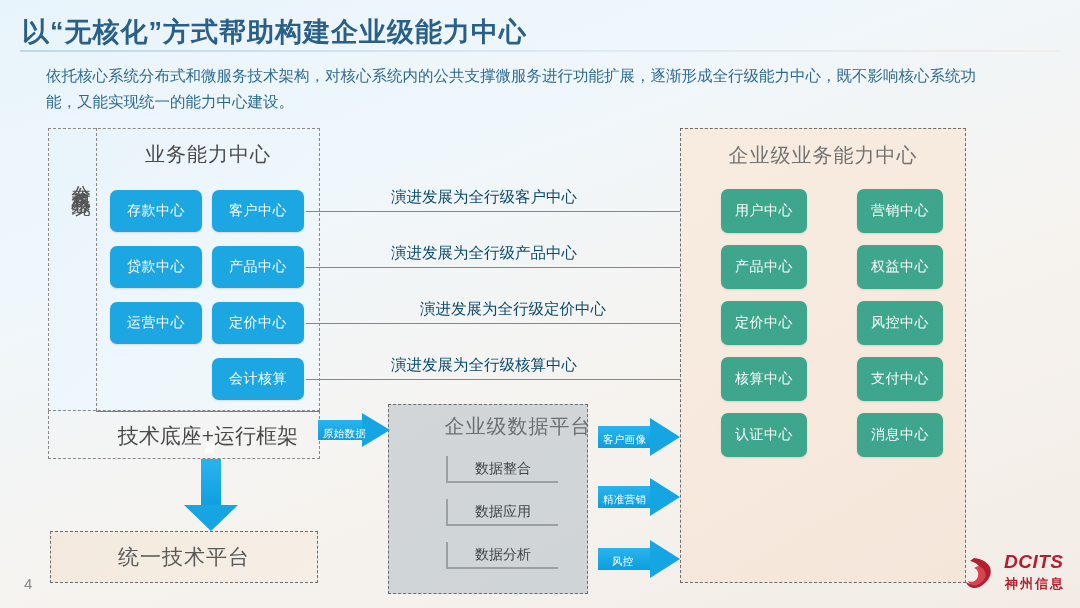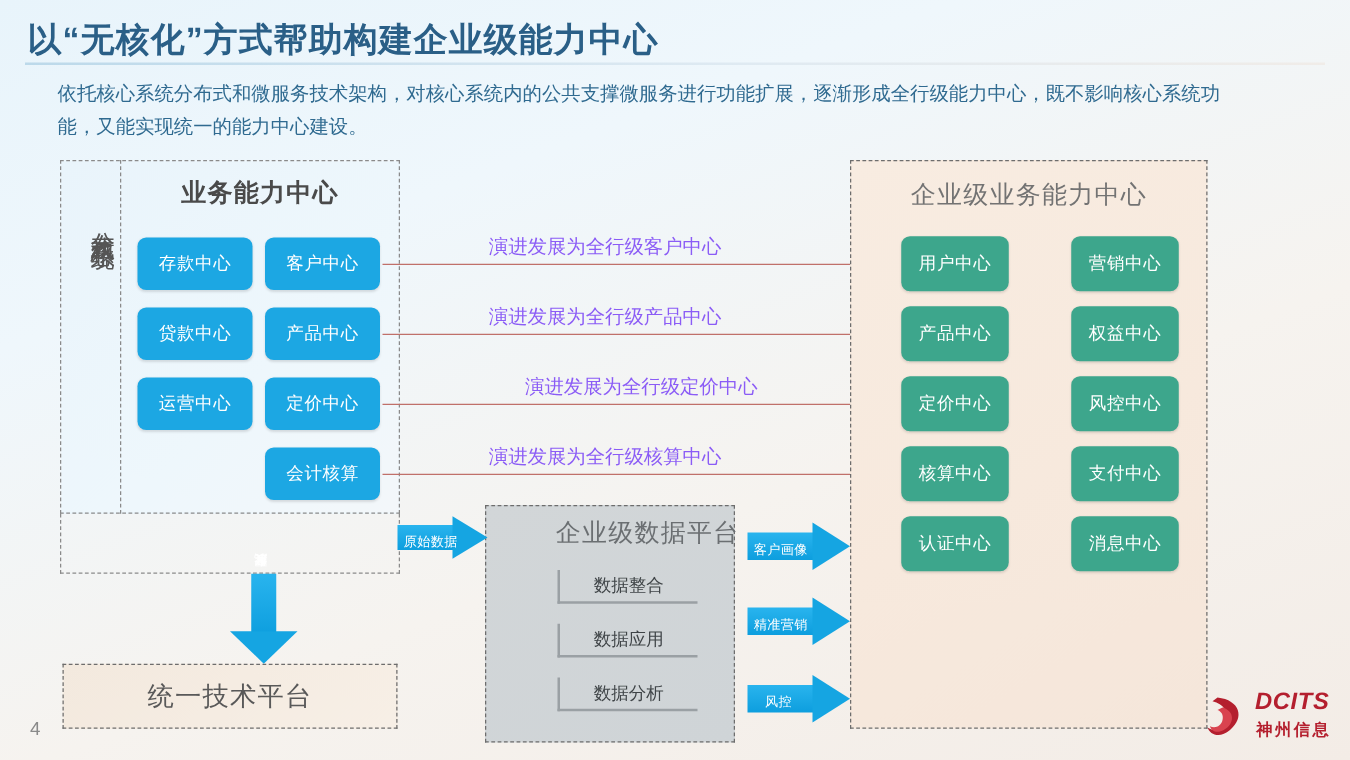--- a/index.html
+++ b/index.html
@@ -38,21 +38,21 @@
     border-left:1.4px dashed #8a8a8a;
   }
   .vert-label{
     position:absolute;left:52px;top:170px;width:42px;
     font-size:19px;color:#555;letter-spacing:2px;
     writing-mode:vertical-rl;text-orientation:upright;
     line-height:25px;
   }
   .biz-title{
     position:absolute;left:104px;top:141px;width:208px;text-align:center;
-    font-size:20px;color:#4a4a4a;letter-spacing:1px;font-weight:bold;
+    font-size:20px;color:#4a4a4a;letter-spacing:1px;
   }
 
   
   .bbox{
     position:absolute;width:92px;height:42px;border-radius:7px;
     background:#1ca7e3;
     color:#fff;font-size:14px;
     display:flex;align-items:center;justify-content:center;
     box-shadow:0 1px 2px rgba(0,0,0,.12);
     letter-spacing:.5px;
@@ -75,21 +75,21 @@
   .unified{
     position:absolute;left:50px;top:531px;width:268px;height:52px;
     border:1.4px dashed #6d6d6d;box-sizing:border-box;
     background:linear-gradient(135deg,#f3e9de 0%,#f7efe6 100%);
     display:flex;align-items:center;justify-content:center;
     font-size:21px;color:#595959;letter-spacing:1px;
   }
 
   
   .evo-label{
-    position:absolute;font-size:15.5px;color:#8b5cf6;white-space:nowrap;
+    position:absolute;font-size:15.5px;color:#0c4a6e;white-space:nowrap;
   }
   .evo-line{
     position:absolute;height:0;border-top:1.4px solid #c0706a;
   }
   .evo-head{
     position:absolute;width:0;height:0;
     border-left:7px solid #c0706a;
     border-top:4.5px solid transparent;
     border-bottom:4.5px solid transparent;
   }
@@ -173,20 +173,21 @@
   <div class="bbox" style="left:110px;top:190px;">存款中心</div>
   <div class="bbox" style="left:110px;top:246px;">贷款中心</div>
   <div class="bbox" style="left:110px;top:302px;">运营中心</div>
 
   <div class="bbox" style="left:212px;top:190px;">客户中心</div>
   <div class="bbox" style="left:212px;top:246px;">产品中心</div>
   <div class="bbox" style="left:212px;top:302px;">定价中心</div>
   <div class="bbox" style="left:212px;top:358px;">会计核算</div>
 
   <div class="techbase-dash"></div>
+  <div class="techbase">技术底座+运行框架</div>
   <div class="unified">统一技术平台</div>
 
   <div class="evo-label" style="left:391px;top:187px;">演进发展为全行级客户中心</div>
   <div class="evo-line" style="left:306px;top:211px;width:410px;"></div>
   <div class="evo-head" style="left:714px;top:207px;"></div>
 
   <div class="evo-label" style="left:391px;top:243px;">演进发展为全行级产品中心</div>
   <div class="evo-line" style="left:306px;top:267px;width:410px;"></div>
   <div class="evo-head" style="left:714px;top:263px;"></div>
 

